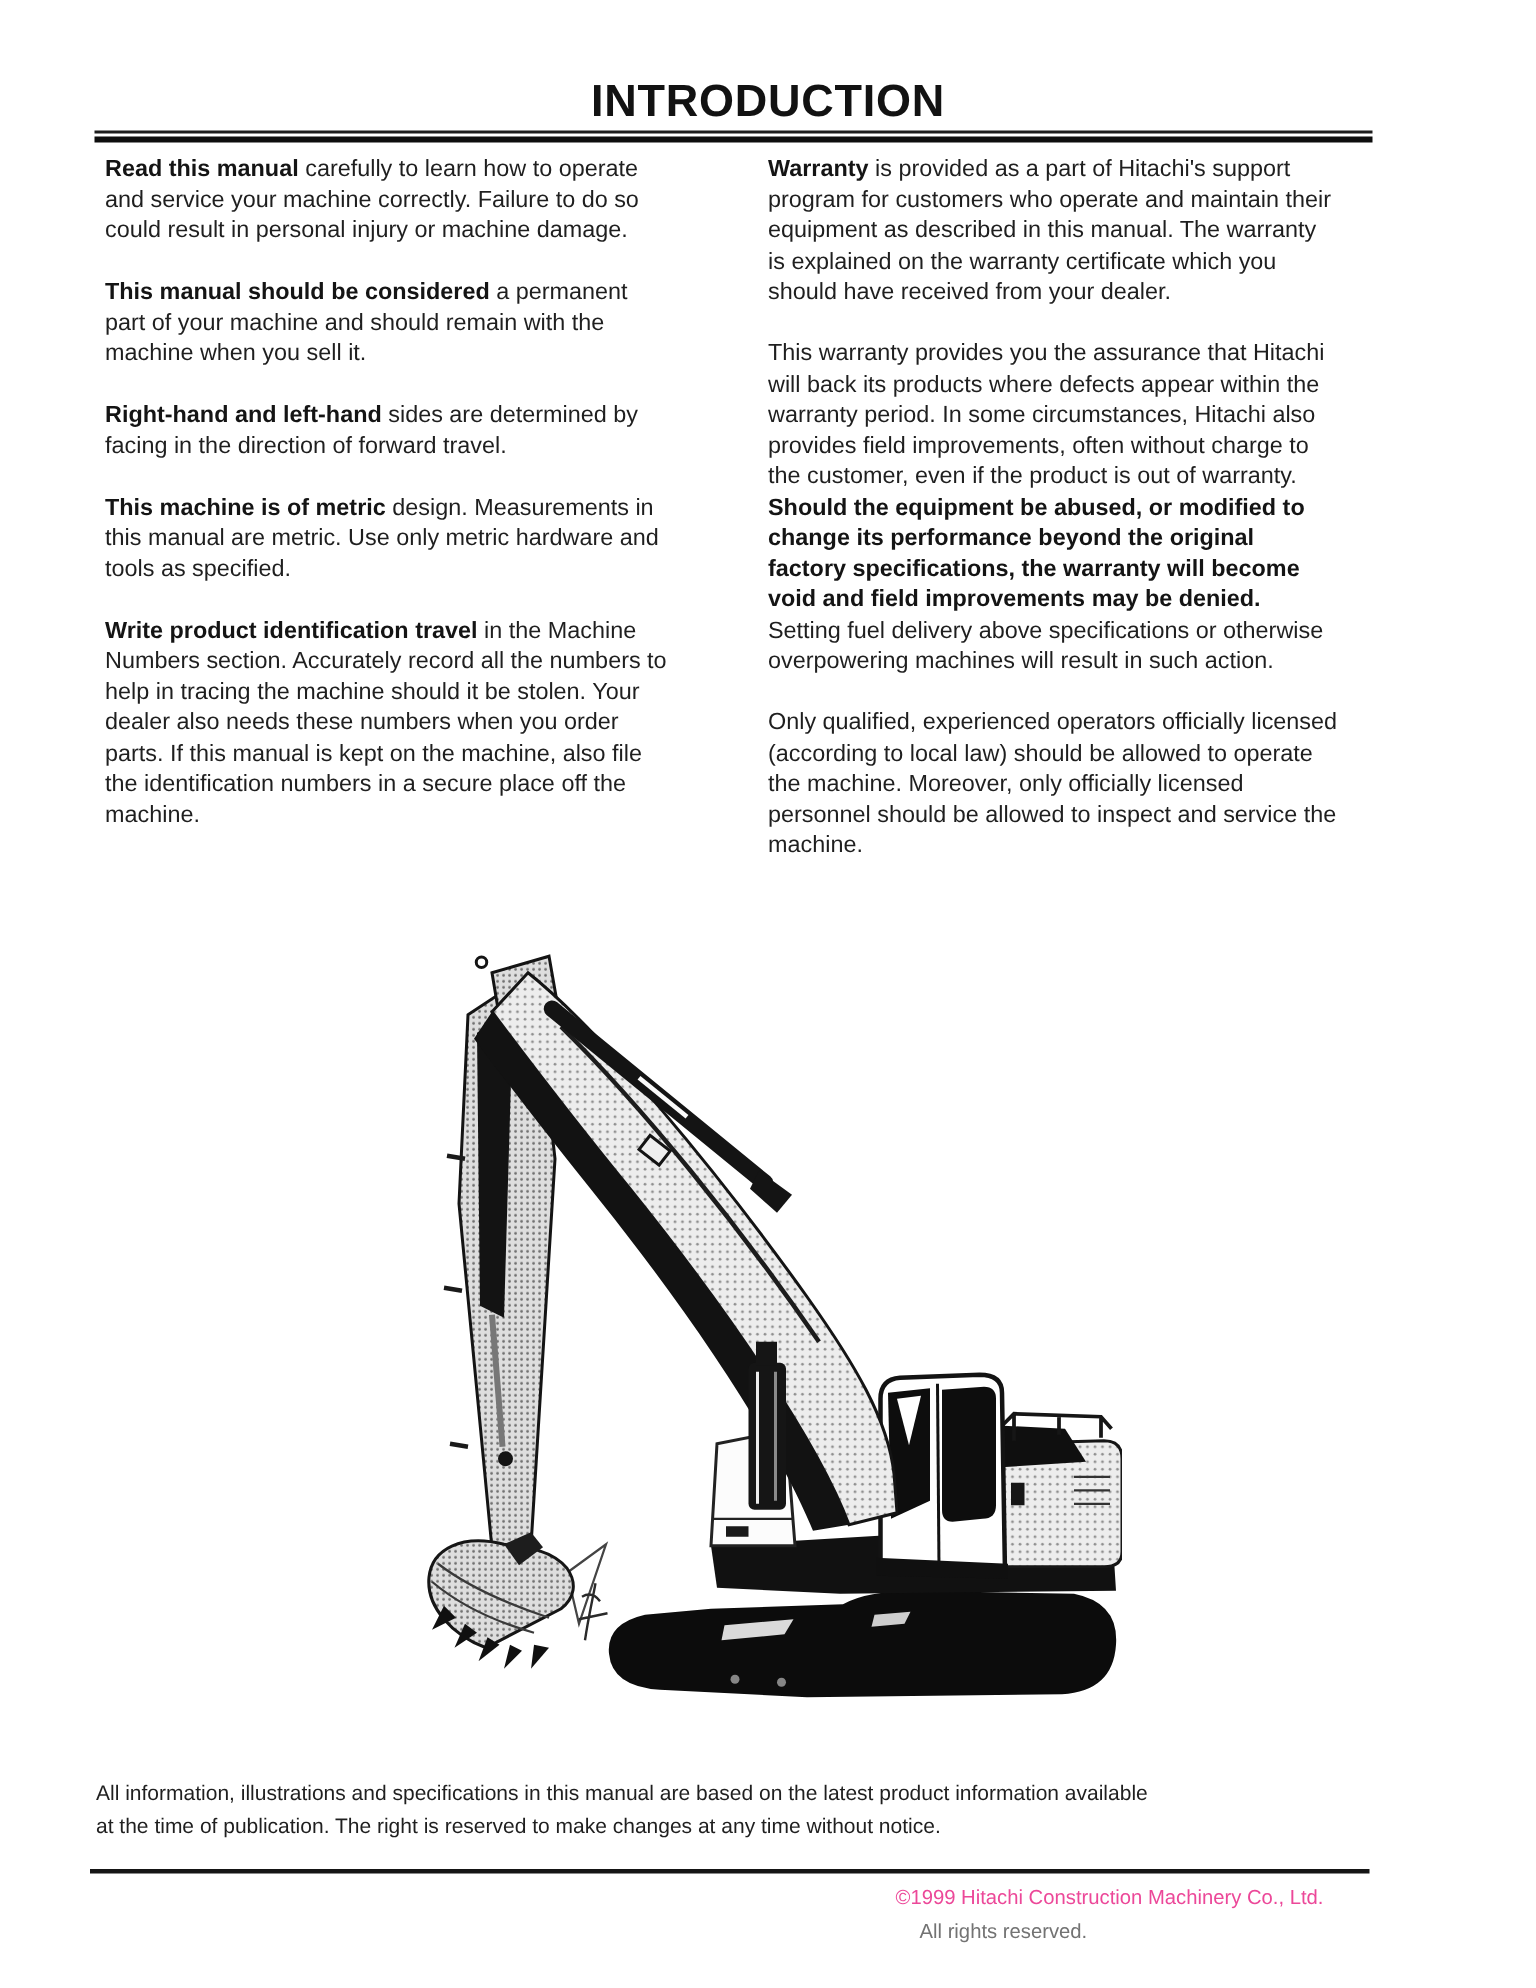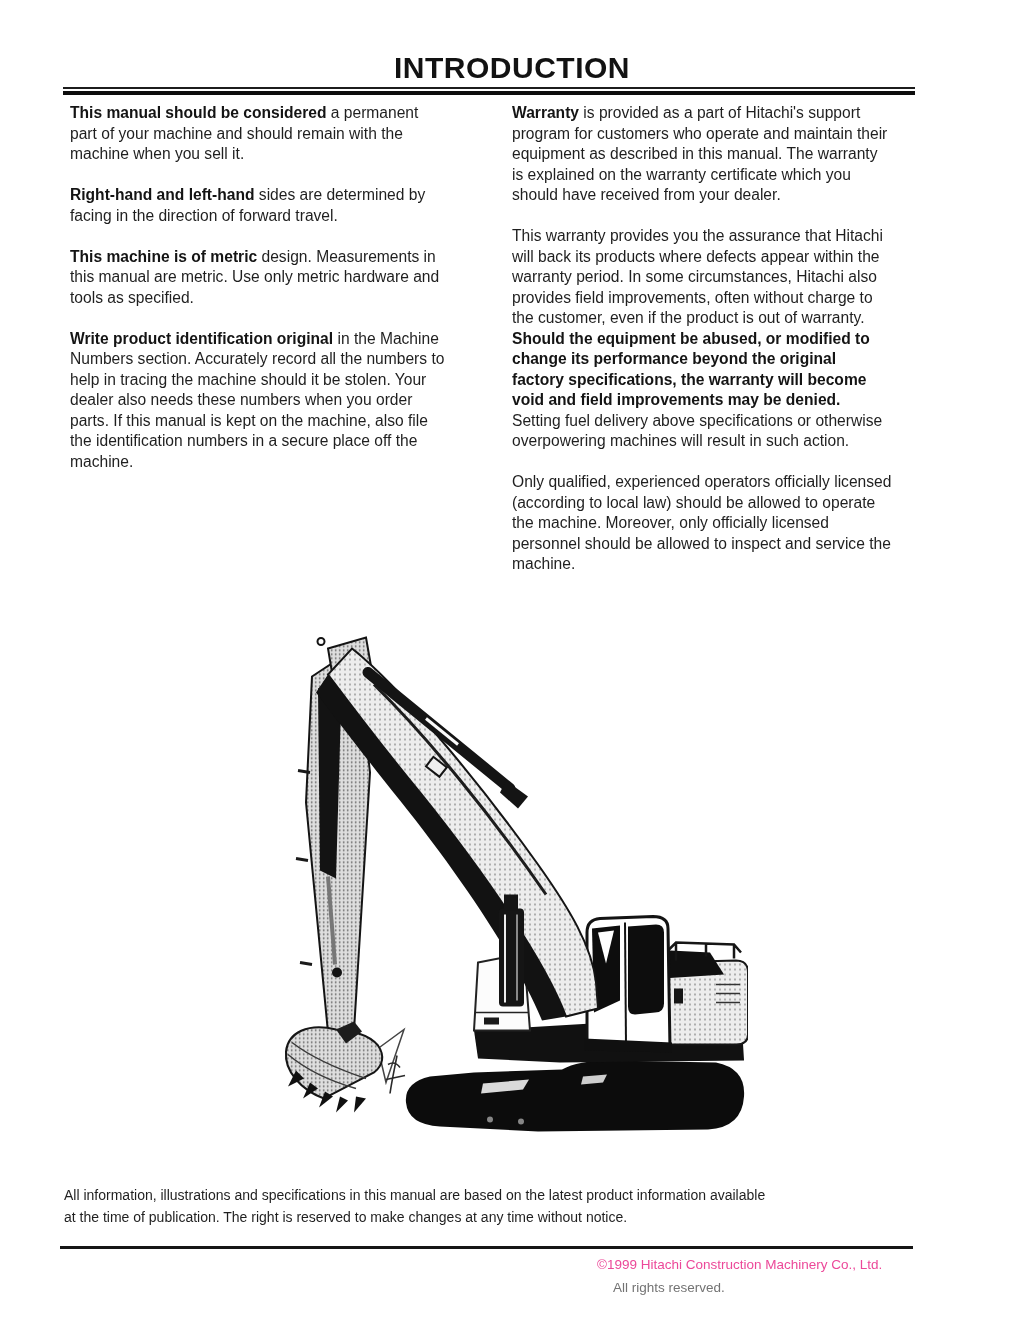--- a/index.html
+++ b/index.html
@@ -32,24 +32,25 @@
 <div class="page">
 
   <h1 class="title">INTRODUCTION</h1>
 
   <div class="rule-top">
     <div class="thin"></div>
     <div class="thick"></div>
   </div>
 
   <div class="col col-left">
+    <p><strong>Read this manual</strong> carefully to learn how to operate<br>and service your machine correctly. Failure to do so<br>could result in personal injury or machine damage.</p>
     <p><strong>This manual should be considered</strong> a permanent<br>part of your machine and should remain with the<br>machine when you sell it.</p>
     <p><strong>Right-hand and left-hand</strong> sides are determined by<br>facing in the direction of forward travel.</p>
     <p><strong>This machine is of metric</strong> design. Measurements in<br>this manual are metric. Use only metric hardware and<br>tools as specified.</p>
-    <p><strong>Write product identification original</strong> in the Machine<br>Numbers section. Accurately record all the numbers to<br>help in tracing the machine should it be stolen. Your<br>dealer also needs these numbers when you order<br>parts. If this manual is kept on the machine, also file<br>the identification numbers in a secure place off the<br>machine.</p>
+    <p><strong>Write product identification travel</strong> in the Machine<br>Numbers section. Accurately record all the numbers to<br>help in tracing the machine should it be stolen. Your<br>dealer also needs these numbers when you order<br>parts. If this manual is kept on the machine, also file<br>the identification numbers in a secure place off the<br>machine.</p>
   </div>
 
   <div class="col col-right">
     <p><strong>Warranty</strong> is provided as a part of Hitachi's support<br>program for customers who operate and maintain their<br>equipment as described in this manual. The warranty<br>is explained on the warranty certificate which you<br>should have received from your dealer.</p>
     <p>This warranty provides you the assurance that Hitachi<br>will back its products where defects appear within the<br>warranty period. In some circumstances, Hitachi also<br>provides field improvements, often without charge to<br>the customer, even if the product is out of warranty.<br><strong>Should the equipment be abused, or modified to</strong><br><strong>change its performance beyond the original</strong><br><strong>factory specifications, the warranty will become</strong><br><strong>void and field improvements may be denied.</strong><br>Setting fuel delivery above specifications or otherwise<br>overpowering machines will result in such action.</p>
     <p>Only qualified, experienced operators officially licensed<br>(according to local law) should be allowed to operate<br>the machine. Moreover, only officially licensed<br>personnel should be allowed to inspect and service the<br>machine.</p>
   </div>
 
   <svg class="illustration" viewBox="0 0 470 502" aria-hidden="true">
     <defs>

